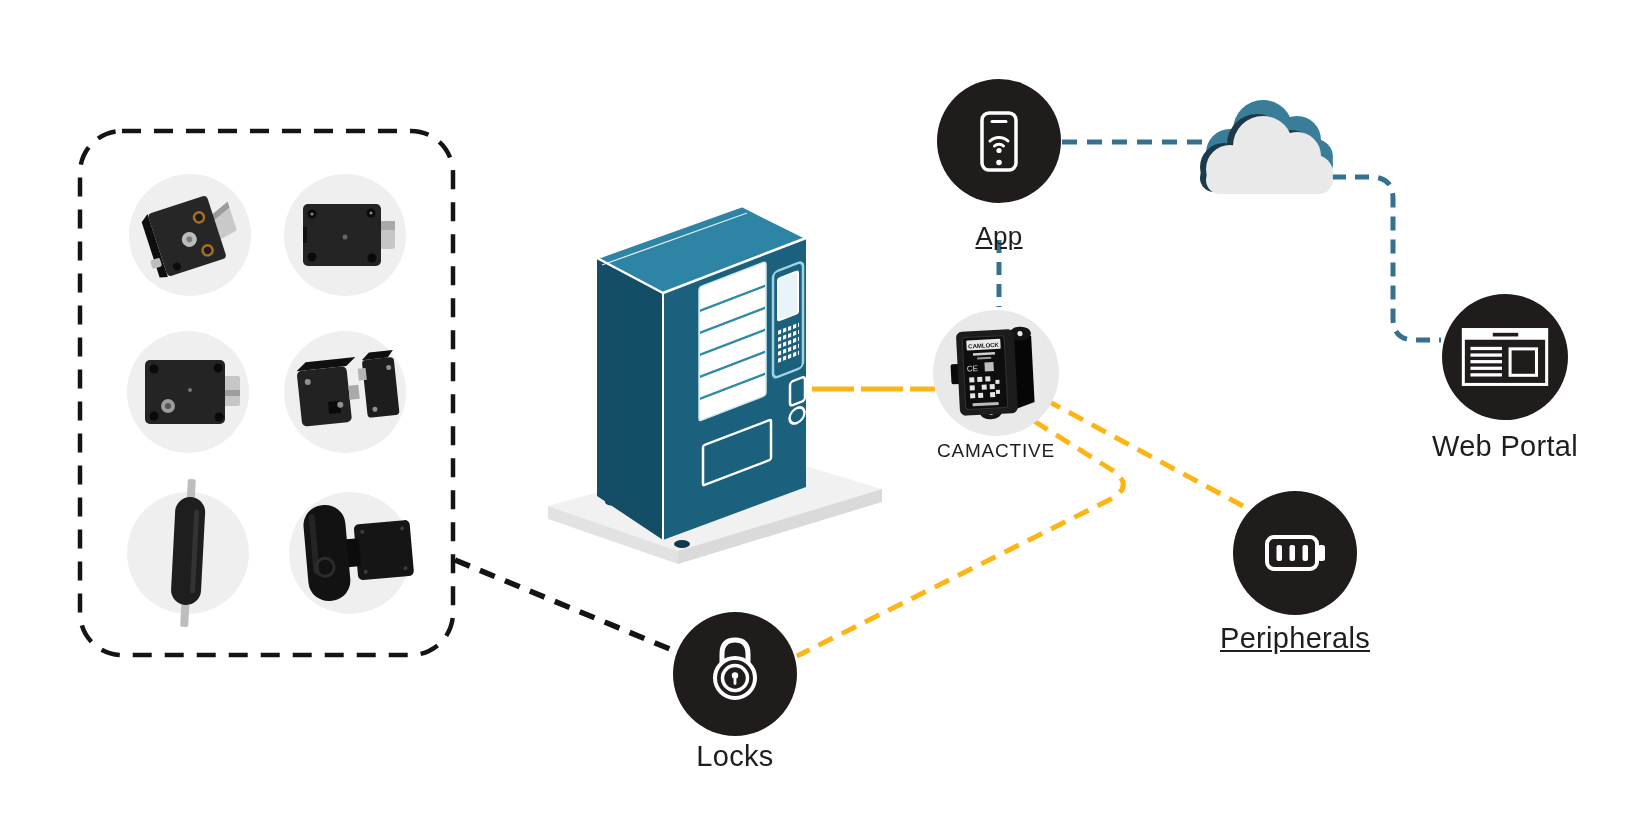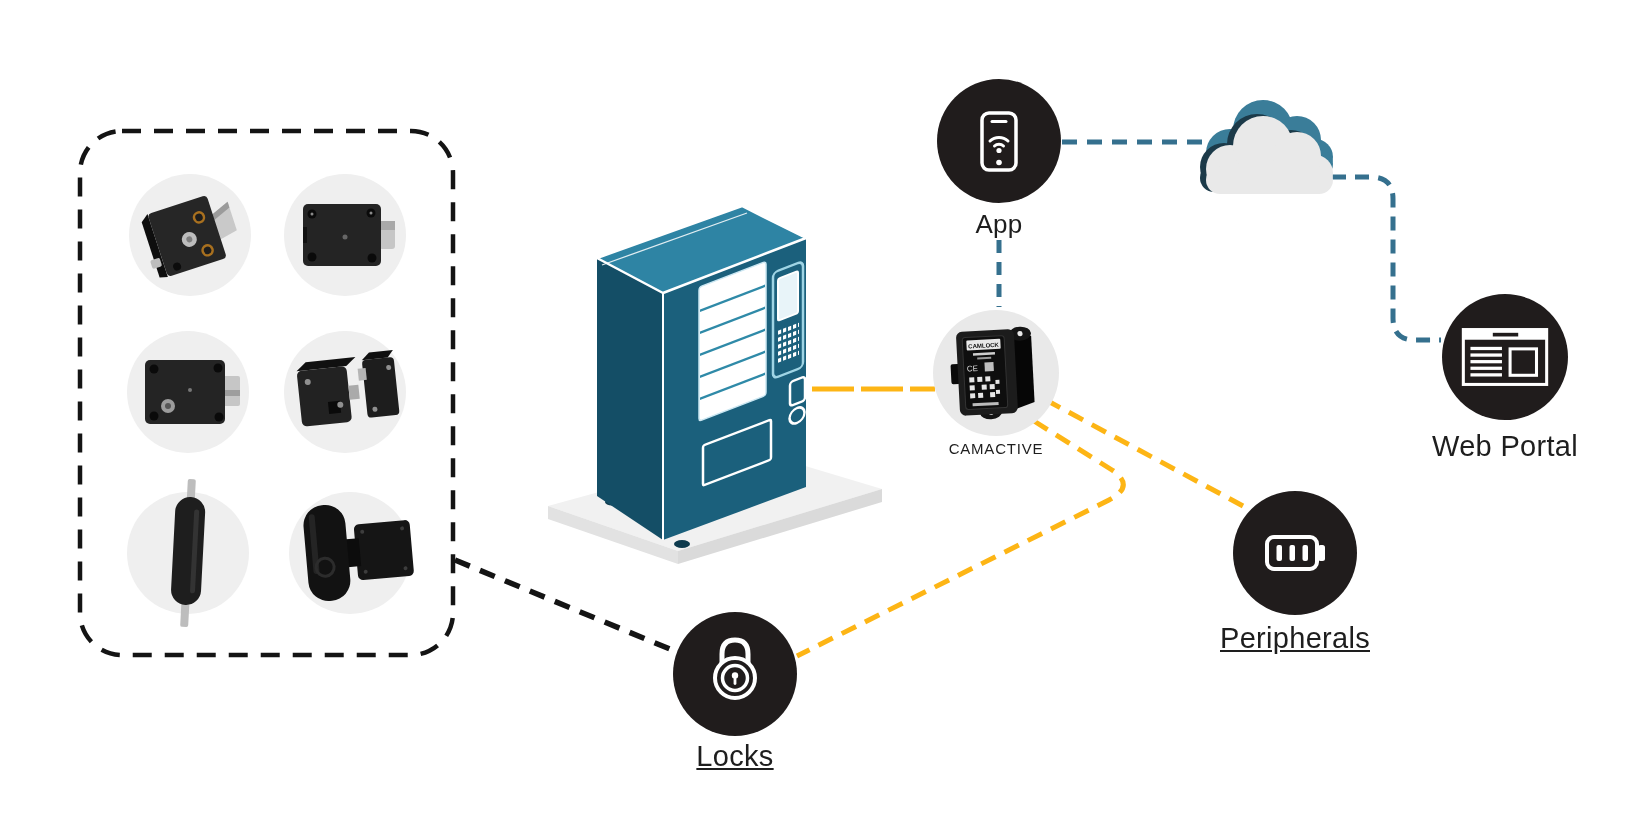--- a/index.html
+++ b/index.html
@@ -4,21 +4,21 @@
 <style>
   html,body{margin:0;padding:0;background:#fff;}
   .stage{position:relative;width:1648px;height:824px;background:#ffffff;overflow:hidden;
          font-family:"Liberation Sans",sans-serif;}
   .art{position:absolute;left:0;top:0;}
   .node{position:absolute;border-radius:50%;background:#201c1c;display:flex;
         align-items:center;justify-content:center;}
   .node.gray{background:#e9e9e9;}
   .nlabel{position:absolute;transform:translateX(-50%);color:#1e1e1e;font-size:29px;
           white-space:nowrap;letter-spacing:.3px;}
-  .nlabel.caps{font-size:15px;letter-spacing:.8px;}
+  .nlabel.caps{font-size:19px;letter-spacing:.8px;}
 </style>
 </head>
 <body>
 
 <div class="stage">
 
   <svg class="art" width="1648" height="824" viewBox="0 0 1648 824">
     <defs>
       <g id="cloudShape">
         <circle cx="30" cy="57" r="24"></circle>
@@ -170,21 +170,21 @@
   <div class="node" style="left:937px;top:79px;width:124px;height:124px;">
     <svg width="124" height="124" viewBox="0 0 124 124">
       <rect x="45" y="34" width="34" height="57" rx="7" fill="none" stroke="#fff" stroke-width="3.5"></rect>
       <line x1="55" y1="42.5" x2="69" y2="42.5" stroke="#fff" stroke-width="3" stroke-linecap="round"></line>
       <path d="M53 62 A13 13 0 0 1 71 62" fill="none" stroke="#fff" stroke-width="3" stroke-linecap="round"></path>
       <path d="M57.5 67 A6.5 6.5 0 0 1 66.5 67" fill="none" stroke="#fff" stroke-width="3" stroke-linecap="round"></path>
       <circle cx="62" cy="71.5" r="2.6" fill="#fff"></circle>
       <circle cx="62" cy="83.5" r="2.8" fill="#fff"></circle>
     </svg>
   </div>
-  <div class="nlabel" style="left:999px;top:209px;font-size:26px;">App</div>
+  <div class="nlabel" style="left:999px;top:221px;font-size:26px;text-decoration:underline;">App</div>
 
   <div class="node gray" style="left:933px;top:310px;width:126px;height:126px;">
     <svg width="126" height="126" viewBox="0 0 126 126">
       <g transform="rotate(-3 63 63)">
         <polygon points="81,22 100,28 100,94 81,100" fill="#060606"></polygon>
         <ellipse cx="89" cy="25" rx="11" ry="7" fill="#141414"></ellipse>
           <circle cx="89" cy="25" r="2.6" fill="#E9E9E9"></circle>
         <ellipse cx="56" cy="102" rx="11" ry="7" fill="#141414"></ellipse>
           <circle cx="56" cy="102" r="2.6" fill="#E9E9E9"></circle>
         <rect x="18" y="52" width="9" height="20" rx="2" fill="#0A0A0A"></rect>
@@ -245,15 +245,15 @@
 
   <div class="node" style="left:673px;top:612px;width:124px;height:124px;">
     <svg width="124" height="124" viewBox="0 0 124 124">
       <path d="M49 52 V42 Q49 28 62 28 Q75 28 75 42 V52" fill="none" stroke="#fff" stroke-width="5"></path>
       <circle cx="62" cy="66" r="20" fill="#201c1c" stroke="#fff" stroke-width="4"></circle>
       <circle cx="62" cy="66" r="12.5" fill="none" stroke="#fff" stroke-width="3.5"></circle>
       <circle cx="62" cy="63.5" r="3.2" fill="#fff"></circle>
       <rect x="60.6" y="65.5" width="2.8" height="7.5" rx="1.4" fill="#fff"></rect>
     </svg>
   </div>
-  <div class="nlabel" style="left:735px;top:740px;text-decoration:underline;">Locks</div>
+  <div class="nlabel" style="left:735px;top:740px;">Locks</div>
 
 </div>
 
 </body></html>

